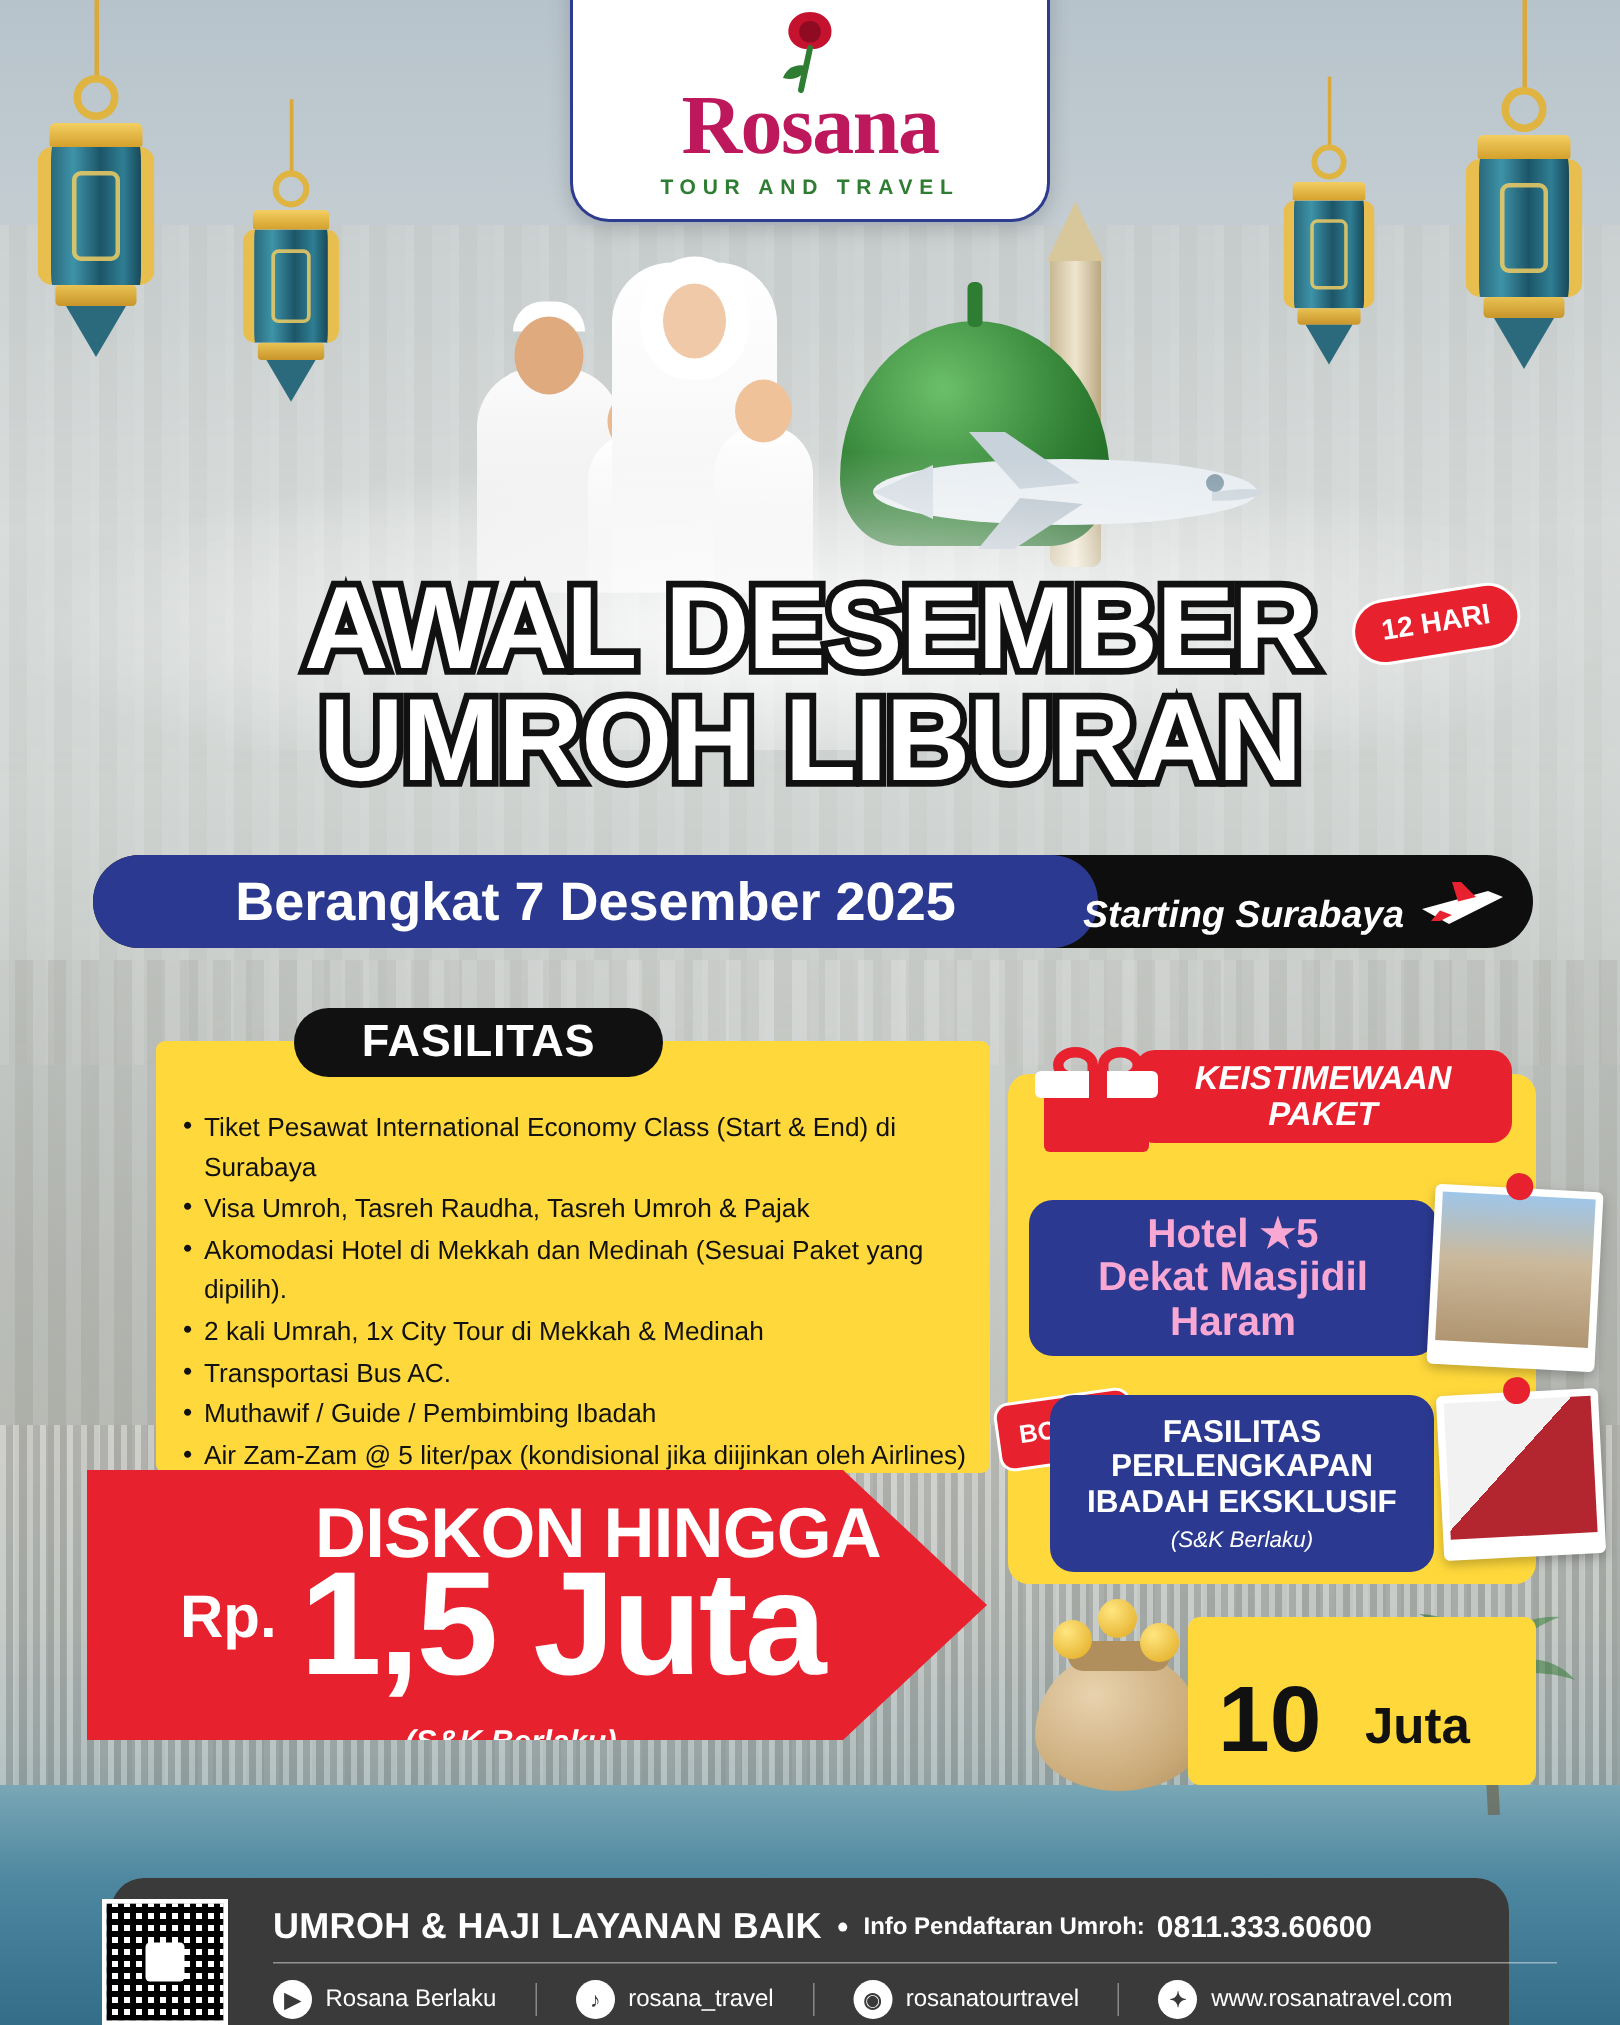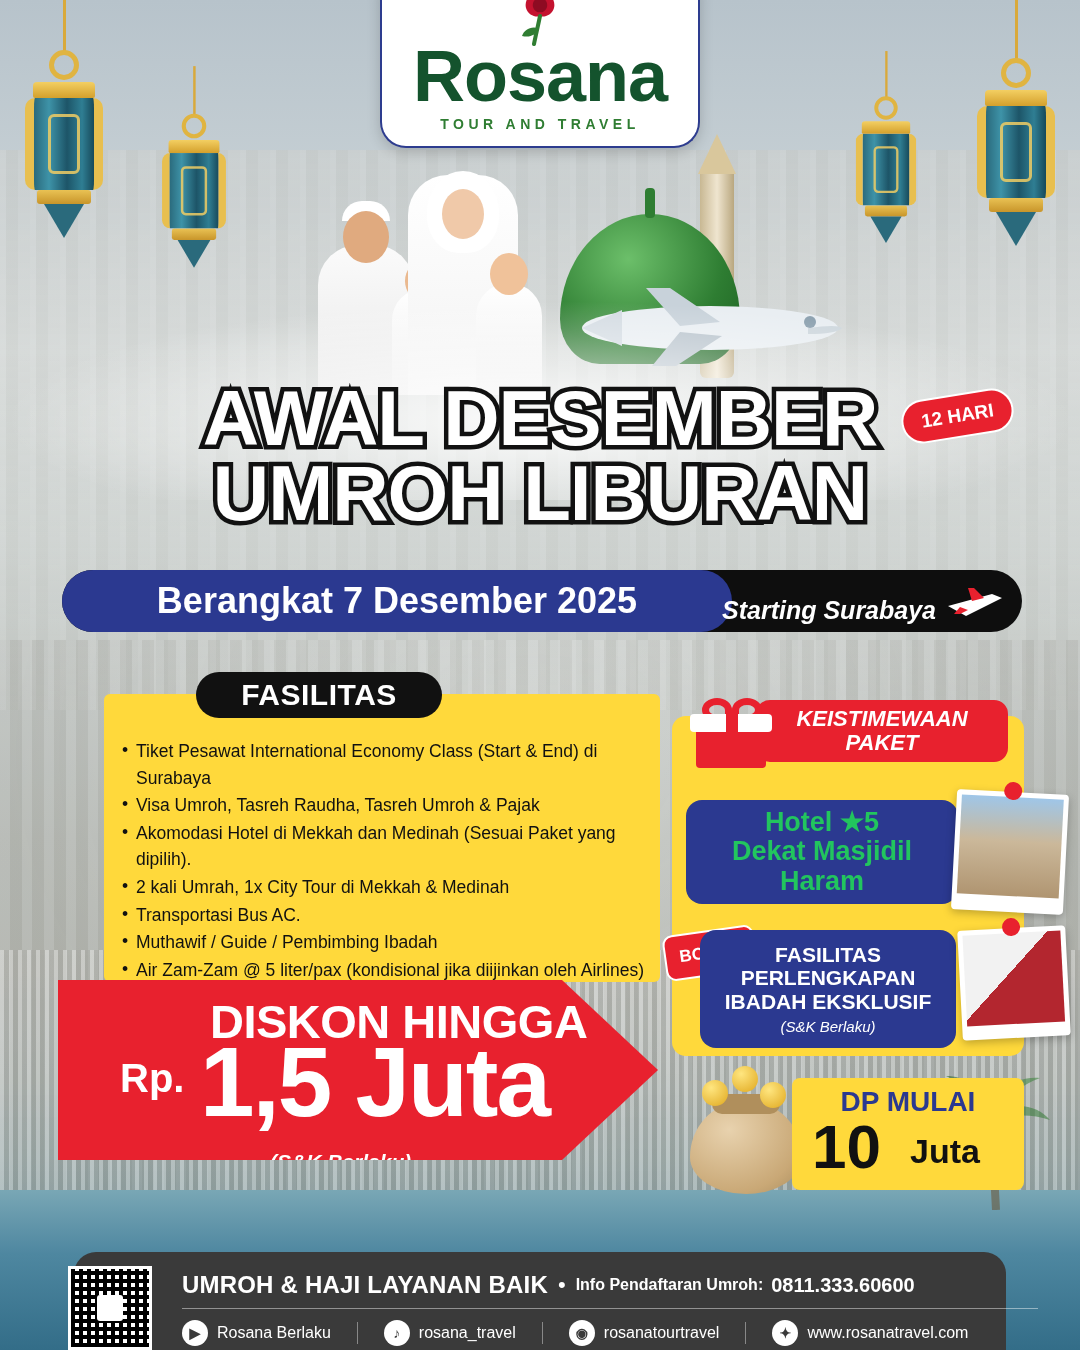--- a/index.html
+++ b/index.html
@@ -87,22 +87,22 @@
     position: absolute; left: 50%; transform: translateX(-50%); top: -16px;
     width: 320px; height: 164px; background: #fff; border-radius: 0 0 26px 26px;
     box-shadow: 0 4px 14px rgba(0,0,0,.18);
     display: flex; flex-direction: column; align-items: center; justify-content: flex-end;
     padding-bottom: 14px;
     border: 2px solid #2d3c8f;
     border-top: none;
   }
   .logo-rose { width: 56px; height: 58px; position: relative; margin-bottom: -6px; }
   .logo-brand {
-    font-family: Liberation Sans, sans-serif;
-    font-size: 72px; font-weight: 700; color: #14532d; letter-spacing: -1px; line-height: 1;
+    font-family: Liberation Serif, serif;
+    font-size: 56px; font-weight: 700; color: #be185d; letter-spacing: -1px; line-height: 1;
   }
   .logo-sub {
     font-size: 14px; letter-spacing: 4.5px; color: #2f7d32; font-weight: 600; margin-top: 4px;
   }
 
   
   .dome {
     position: absolute; left: 560px; top: 214px; width: 180px; height: 150px;
     background: radial-gradient(ellipse at 38% 30%, #6cbf6a, #2e7d32 60%, #1b5e20);
     border-radius: 50% 50% 22% 22% / 70% 70% 30% 30%;
@@ -227,21 +227,21 @@
   }
   .gift .box { position:absolute; left: 6px; top: 26px; width: 70px; height: 44px; background:#e8212e; border-radius: 4px; }
   .gift .lid { position:absolute; left: 0px; top: 16px; width: 82px; height: 18px; background:#fff; border-radius: 4px; }
   .gift .ribbon { position:absolute; left: 36px; top: 16px; width: 12px; height: 54px; background:#e8212e; }
   .gift .bow-l { position:absolute; left: 12px; top: 0px; width: 30px; height: 24px; border: 7px solid #e8212e; border-radius: 50% 50% 0 50%; }
   .gift .bow-r { position:absolute; left: 42px; top: 0px; width: 30px; height: 24px; border: 7px solid #e8212e; border-radius: 50% 50% 50% 0; }
 
   .hotel-card {
     position: absolute; left: 686px; top: 800px; width: 272px; height: 104px;
     background: #2b3990; border-radius: 16px;
-    color: #22c55e; font-weight: 800; font-size: 27px; line-height: 1.08;
+    color: #f9a8d4; font-weight: 800; font-size: 27px; line-height: 1.08;
     display: flex; align-items: center; justify-content: center; text-align: center;
     padding: 0 12px;
   }
   .photo-hotel {
     position: absolute; right: 14px; top: 792px; width: 112px; height: 120px;
     background: #fff; border-radius: 4px; transform: rotate(3deg);
     box-shadow: 0 3px 8px rgba(0,0,0,.25); padding: 5px 5px 16px 5px;
   }
   .photo-hotel .im {
     width: 100%; height: 100%;
@@ -533,21 +533,20 @@
 
 <div class="moneybag">
   <div class="sack"></div>
   <div class="tie"></div>
   <div class="coin" style="left:20px; top:20px;"></div>
   <div class="coin" style="left:50px; top:6px;"></div>
   <div class="coin" style="left:78px; top:22px;"></div>
 </div>
 
 <div class="dp">
-  <div class="label">DP MULAI</div>
   <div class="num">10</div>
   <div class="juta">Juta</div>
 </div>
 
 <div class="footer"></div>
 <div class="qr"></div>
 
 <div class="footer-top">
   <span class="main">UMROH &amp; HAJI LAYANAN BAIK</span>
   <span class="dot">•</span>

